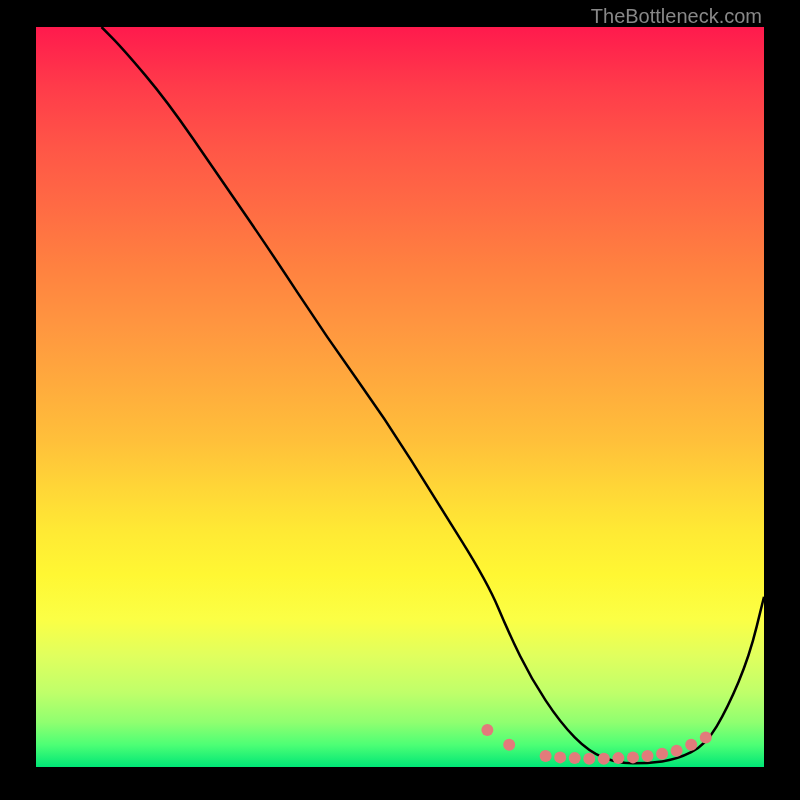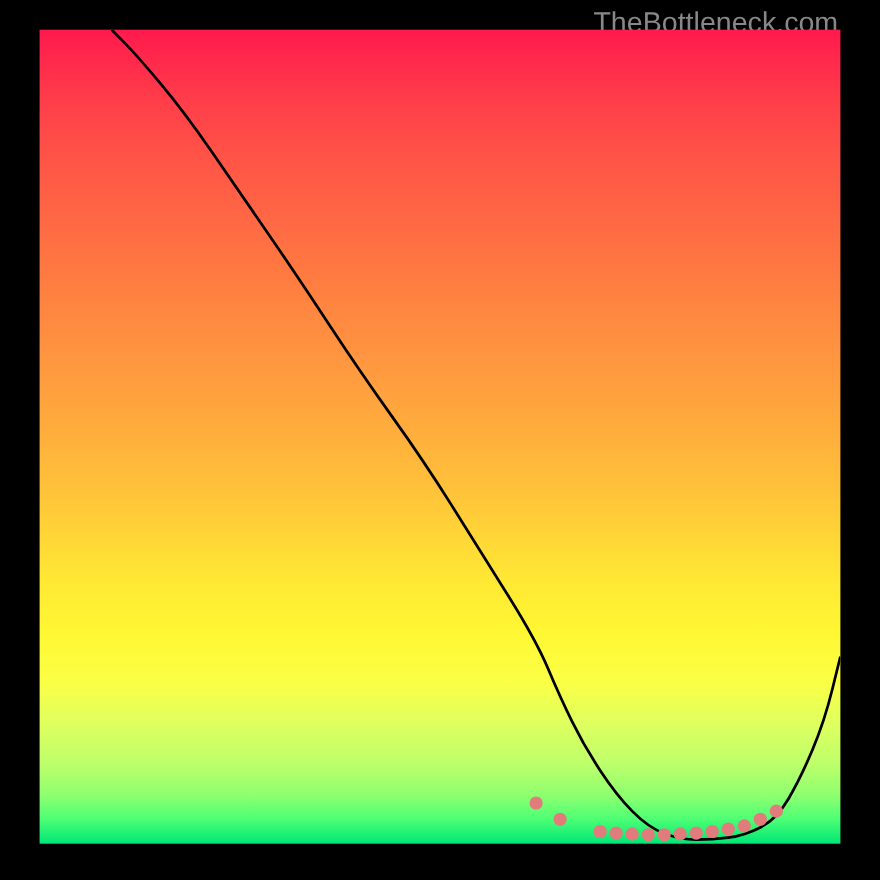--- a/index.html
+++ b/index.html
@@ -40,21 +40,21 @@
       #bfff6a 90%,
       #8fff70 94%,
       #4dff75 97%,
       #00e676 100%);
   }
   .attribution {
     position: absolute;
     top: 5px;
     right: 38px;
     color: #888;
-    font-size: 26px;
+    font-size: 20px;
     font-weight: normal;
   }
   svg.curve {
     position: absolute;
     left: 0;
     top: 0;
     width: 728px;
     height: 740px;
   }
 </style>

